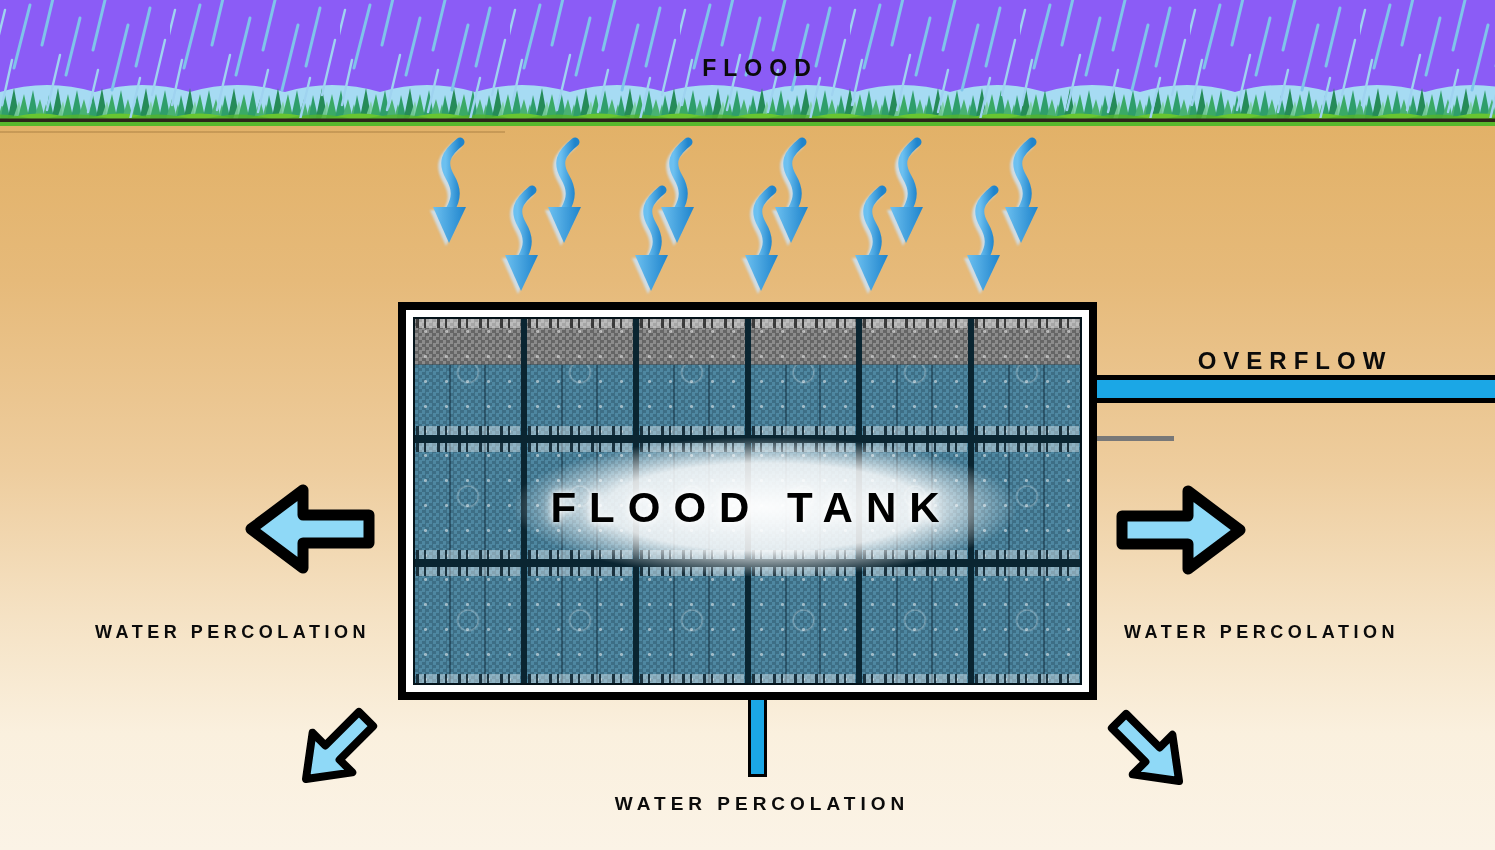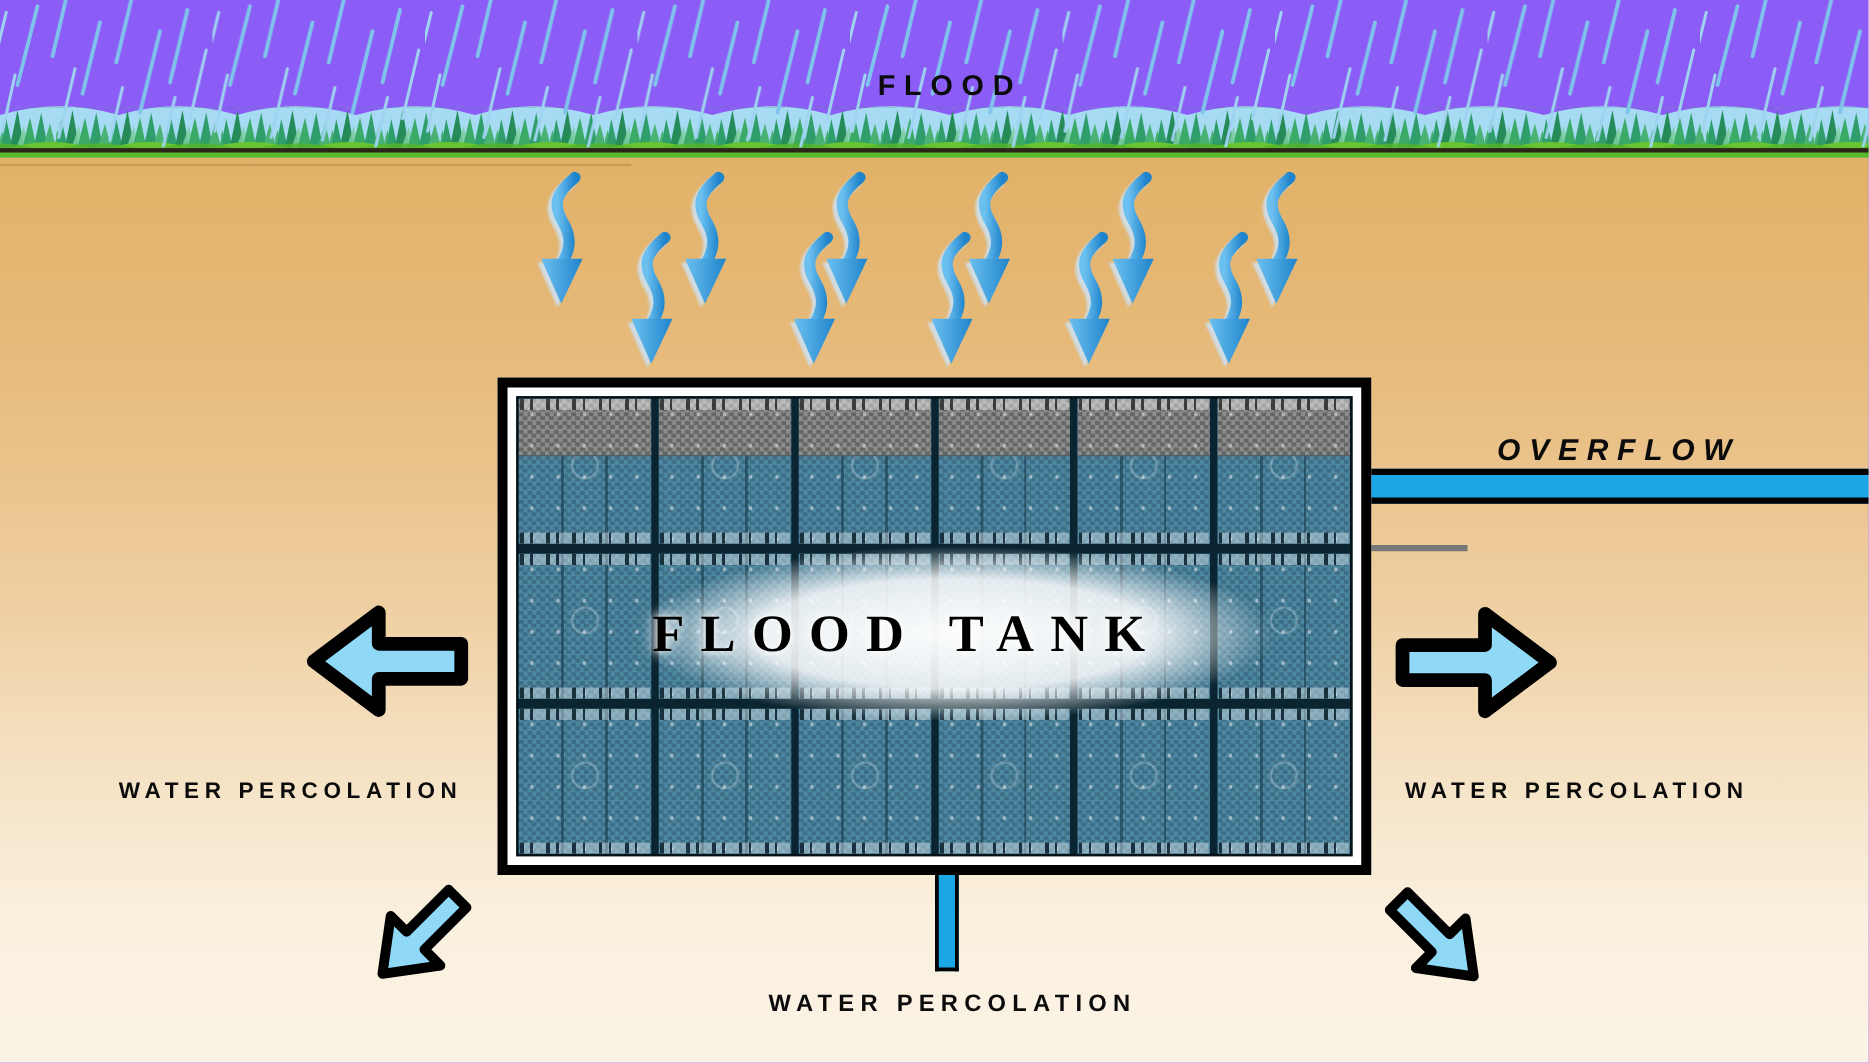--- a/index.html
+++ b/index.html
@@ -13,21 +13,21 @@
     left:0;top:120px;width:1495px;height:730px;
     background:linear-gradient(180deg,#E2B167 0%,#E6BA7A 22%,#EECD9E 48%,#F5E2C4 68%,#FAF0DE 84%,#FBF3E6 100%);
   }
   .soil-line{left:0;top:131px;width:505px;height:2px;background:rgba(150,110,55,.35);}
   
   .rain-svg{left:0;top:0;width:1495px;height:118px;}
   .surface-svg{left:0;top:0;width:1495px;height:135px;}
   
   .lbl{color:#0b0b0b;font-weight:bold;white-space:nowrap;text-align:center;}
   .flood-lbl{left:640px;top:55px;width:240px;font-size:23px;letter-spacing:7px;}
-  .overflow-lbl{left:1188px;top:347px;width:214px;font-size:24px;letter-spacing:7px;font-style:italic;}
+  .overflow-lbl{left:1188px;top:347px;width:214px;font-size:24px;letter-spacing:7px;}
   .geotextile-lbl{left:1172px;top:426px;width:226px;font-size:23px;letter-spacing:6px;}
   .perc-left-lbl{left:85px;top:622px;width:295px;font-size:18px;letter-spacing:4.5px;}
   .perc-right-lbl{left:1114px;top:622px;width:295px;font-size:18px;letter-spacing:4.5px;}
   .perc-bottom-lbl{left:612px;top:793px;width:300px;font-size:19px;letter-spacing:5px;}
   
   .tank{
     left:398px;top:302px;width:699px;height:398px;box-sizing:border-box;
     border:8px solid #000;background:#fff;padding:7px;
   }
   .tank-grid{
@@ -63,22 +63,22 @@
   }
   .airgap::before{
     content:"";position:absolute;top:0;left:1px;right:1px;height:9px;
     background-color:rgba(255,255,255,.42);
     background-image:repeating-linear-gradient(90deg, rgba(20,20,20,.75) 0 3px, transparent 3px 8px, rgba(20,20,20,.75) 8px 10px, transparent 10px 21px);
   }
   .tank-glow{
     left:515px;top:438px;width:500px;height:138px;
     background:radial-gradient(ellipse at center, rgba(255,255,255,.98) 0%, rgba(255,255,255,.85) 45%, rgba(255,255,255,0) 72%);
   }
-  .tank-lbl{left:376px;top:484px;width:699px;font-size:42px;letter-spacing:13px;color:#000;
-    text-shadow:0 0 6px #fff,0 0 14px #fff;font-family:Liberation Serif, serif;}
+  .tank-lbl{left:402px;top:484px;width:699px;font-size:42px;letter-spacing:13px;color:#000;
+    text-shadow:0 0 6px #fff,0 0 14px #fff;}
   
   .overflow-pipe{
     left:1095px;top:375px;width:400px;height:28px;box-sizing:border-box;
     background:#1BA7E6;border-top:5px solid #000;border-bottom:5px solid #000;
   }
   .bottom-pipe{
     left:748px;top:700px;width:19px;height:77px;box-sizing:border-box;
     background:#1BA7E6;border:3px solid #000;border-top:none;
   }
   .geo-line{left:1086px;top:436px;width:88px;height:5px;background:#787878;}

